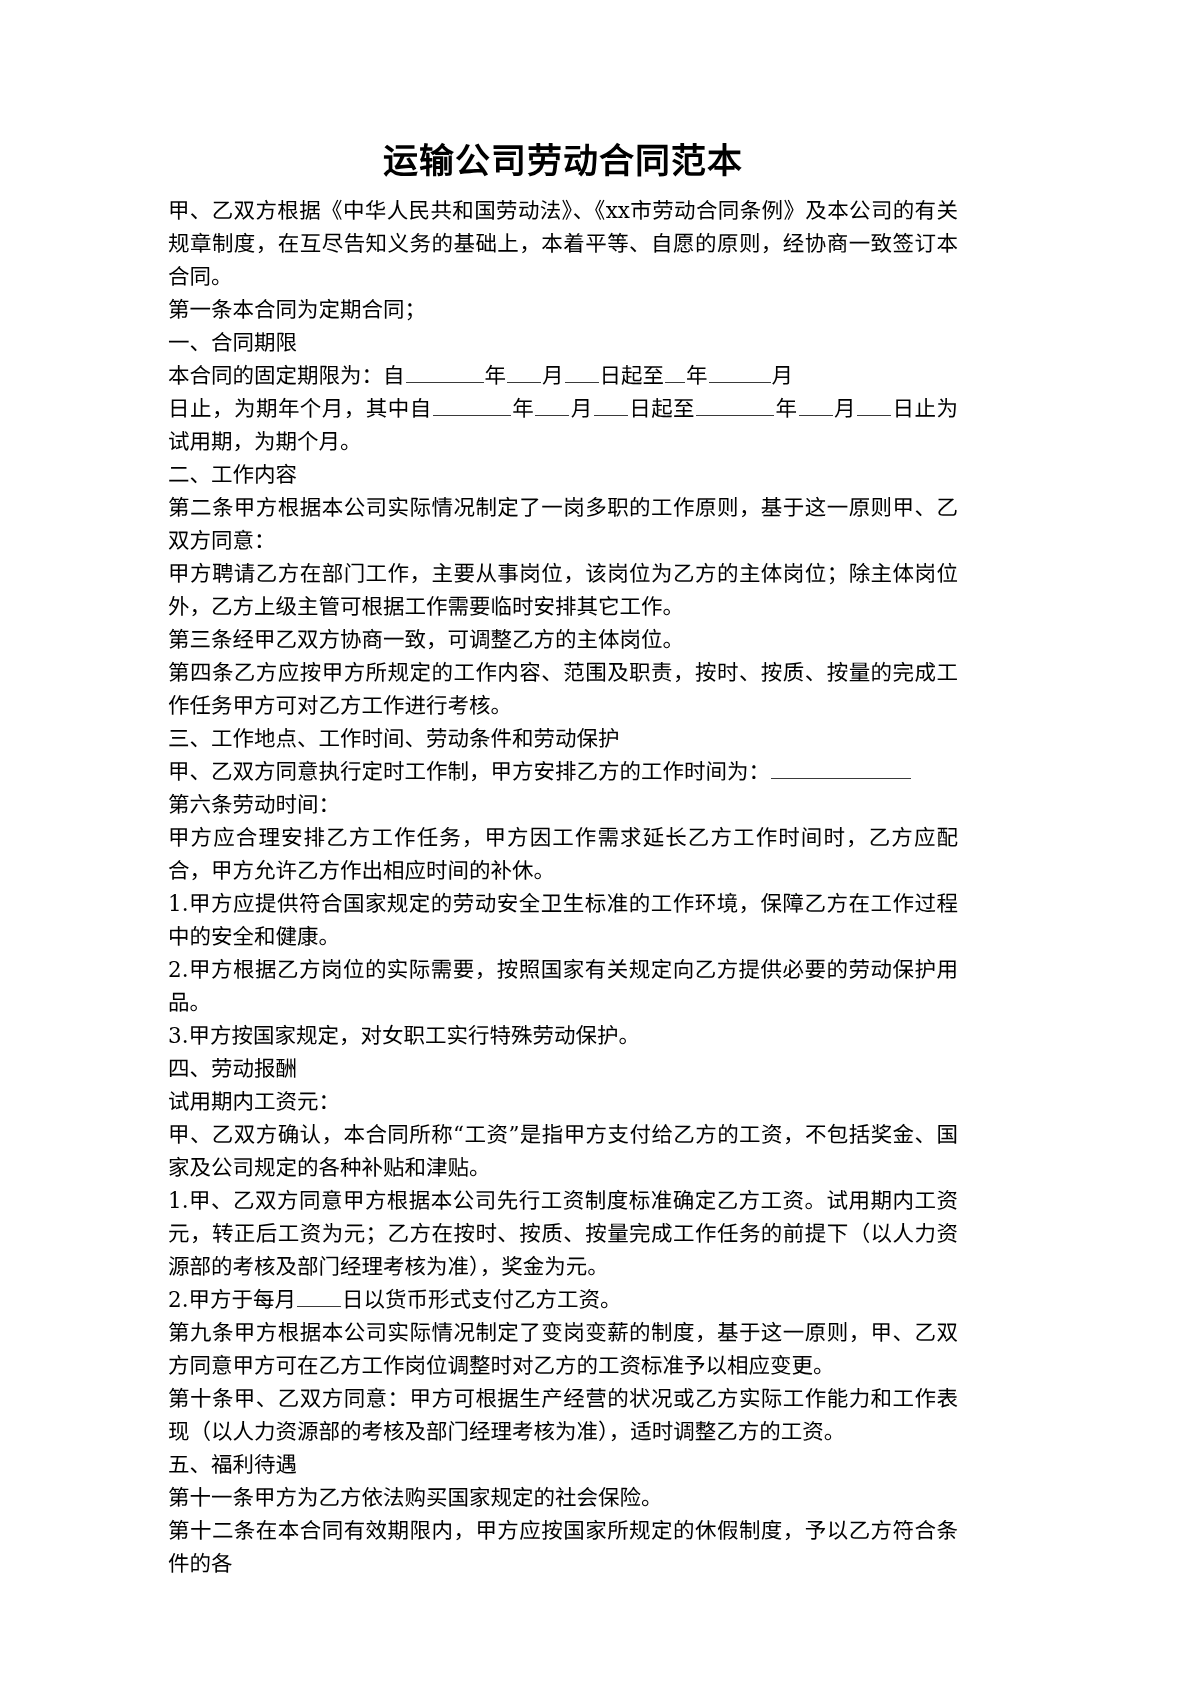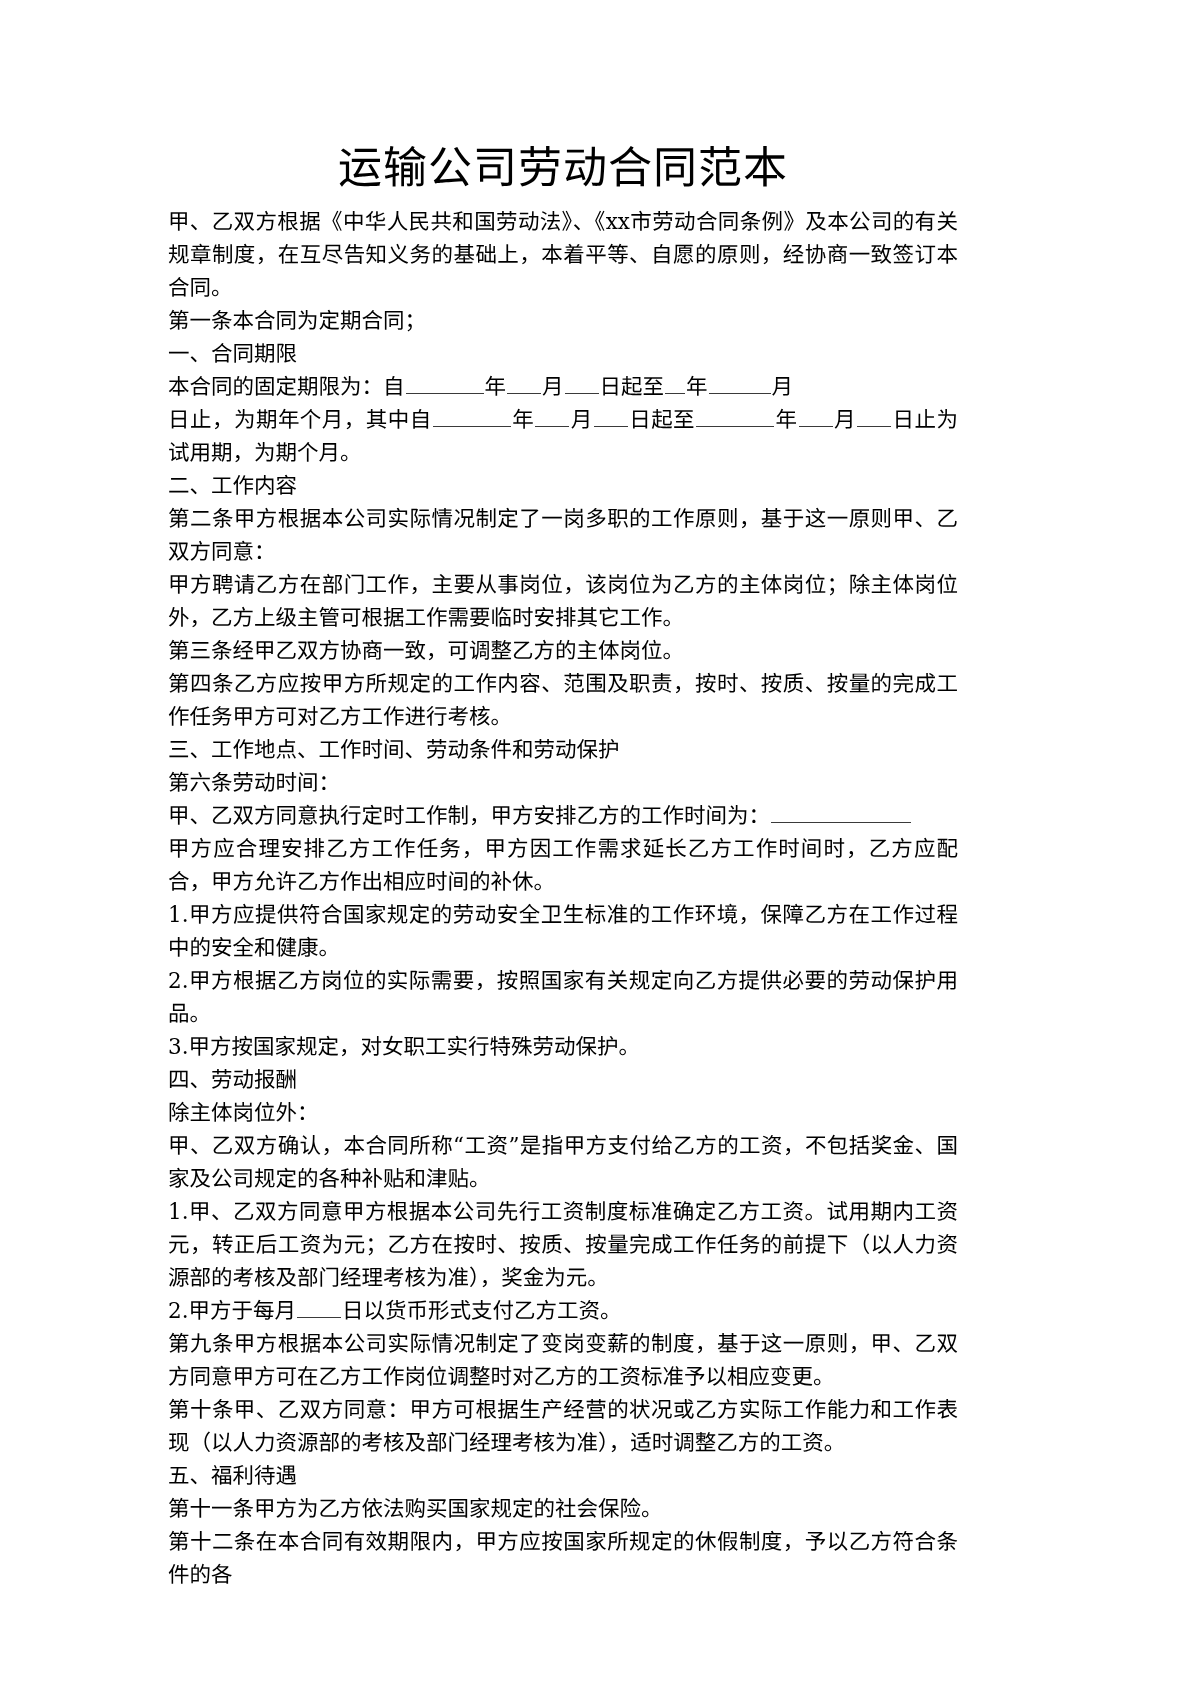--- a/index.html
+++ b/index.html
@@ -25,22 +25,22 @@
     background: #ffffff;
     box-sizing: border-box;
   }
   .doc-body {
     position: absolute;
     left: 168px;
     top: 140px;
     width: 790px;
   }
   .doc-title {
-    font-size: 44px;
-    font-weight: normal;
+    font-size: 35px;
+    font-weight: bold;
     text-align: center;
     line-height: 1.25;
     margin: 0 0 10px 0;
     letter-spacing: 1px;
     font-family: "DejaVu Sans", "Liberation Sans", sans-serif;
   }
   .para {
     font-size: 21.5px;
     line-height: 33px;
     margin: 0;
@@ -87,37 +87,37 @@
 
     <p class="para">甲方聘请乙方在部门工作，主要从事岗位，该岗位为乙方的主体岗位；除主体岗位外，乙方上级主管可根据工作需要临时安排其它工作。</p>
 
     <p class="para">第三条经甲乙双方协商一致，可调整乙方的主体岗位。</p>
 
     <p class="para">第四条乙方应按甲方所规定的工作内容、范围及职责，按时、按质、按量的完成工作任务甲方可对乙方工作进行考核。</p>
 
     <p class="para">三、工作地点、工作时间、劳动条件和劳动保护</p>
 
 
+    <p class="para"><span>甲、乙双方同意执行定时工作制，甲方安排乙方的工作时间为：</span><span class="blank b-long"></span></p>
+
     <p class="para">第六条劳动时间：</p>
-
-    <p class="para"><span>甲、乙双方同意执行定时工作制，甲方安排乙方的工作时间为：</span><span class="blank b-long"></span></p>
 
 
     <p class="para">甲方应合理安排乙方工作任务，甲方因工作需求延长乙方工作时间时，乙方应配合，甲方允许乙方作出相应时间的补休。</p>
 
 
     <p class="para">1.甲方应提供符合国家规定的劳动安全卫生标准的工作环境，保障乙方在工作过程中的安全和健康。</p>
 
     <p class="para">2.甲方根据乙方岗位的实际需要，按照国家有关规定向乙方提供必要的劳动保护用品。</p>
 
     <p class="para">3.甲方按国家规定，对女职工实行特殊劳动保护。</p>
 
     <p class="para">四、劳动报酬</p>
 
-    <p class="para">除主体岗位外：</p>
+    <p class="para">试用期内工资元：</p>
 
     <p class="para">甲、乙双方确认，本合同所称“工资”是指甲方支付给乙方的工资，不包括奖金、国家及公司规定的各种补贴和津贴。</p>
 
     <p class="para">1.甲、乙双方同意甲方根据本公司先行工资制度标准确定乙方工资。试用期内工资元，转正后工资为元；乙方在按时、按质、按量完成工作任务的前提下（以人力资源部的考核及部门经理考核为准），奖金为元。</p>
 
     <p class="para"><span>2.甲方于每月</span><span class="blank b-md"></span><span>日以货币形式支付乙方工资。</span></p>
 
     <p class="para">第九条甲方根据本公司实际情况制定了变岗变薪的制度，基于这一原则，甲、乙双方同意甲方可在乙方工作岗位调整时对乙方的工资标准予以相应变更。</p>
 
     <p class="para">第十条甲、乙双方同意：甲方可根据生产经营的状况或乙方实际工作能力和工作表现（以人力资源部的考核及部门经理考核为准），适时调整乙方的工资。</p>

